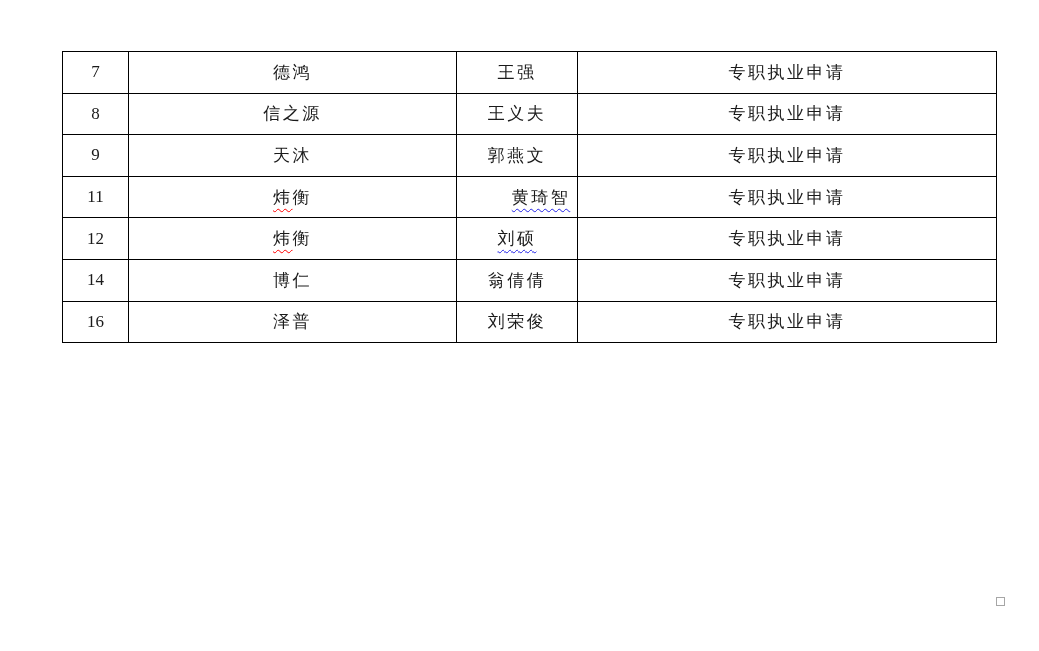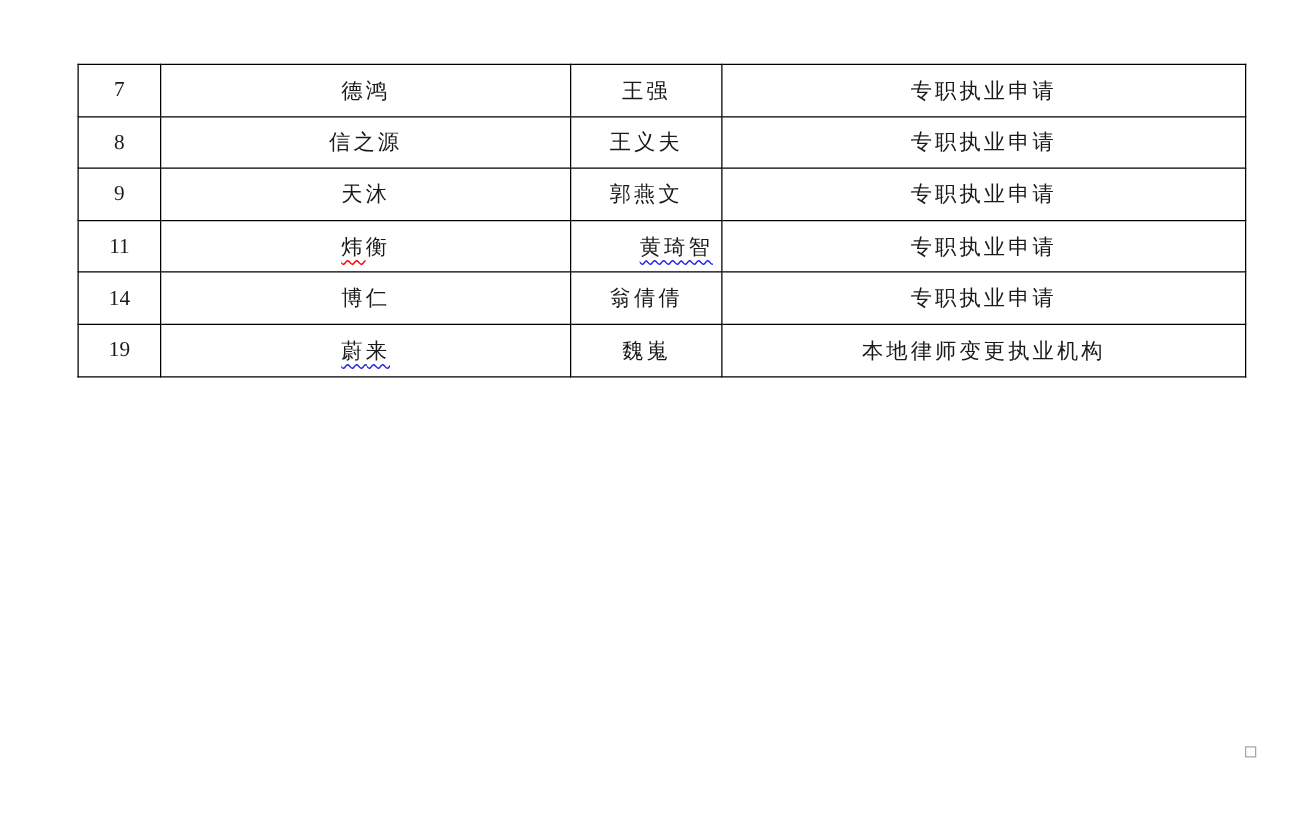--- a/index.html
+++ b/index.html
@@ -79,29 +79,35 @@
           <td class="col-name"><span>郭燕文</span></td>
           <td class="col-type"><span>专职执业申请</span></td>
         </tr>
         <tr>
           <td class="col-num"><span>11</span></td>
           <td class="col-firm"><span class="wavy" style="text-decoration-color: rgb(255, 0, 0);">炜</span><span>衡</span></td>
           <td class="col-name"><span class="wavy" style="text-decoration-color: rgb(35, 35, 230); margin-left: 48px;">黄琦智</span></td>
           <td class="col-type"><span>专职执业申请</span></td>
         </tr>
         <tr>
+          <td class="col-num"><span>12</span></td>
+          <td class="col-firm"><span class="wavy" style="text-decoration-color: rgb(255, 0, 0);">炜</span><span>衡</span></td>
+          <td class="col-name"><span class="wavy" style="text-decoration-color: rgb(35, 35, 230);">刘硕</span></td>
+          <td class="col-type"><span>专职执业申请</span></td>
+        </tr>
+        <tr>
           <td class="col-num"><span>14</span></td>
           <td class="col-firm"><span>博仁</span></td>
           <td class="col-name"><span>翁倩倩</span></td>
           <td class="col-type"><span>专职执业申请</span></td>
         </tr>
         <tr>
-          <td class="col-num"><span>19</span></td>
-          <td class="col-firm"><span class="wavy" style="text-decoration-color: rgb(35, 35, 230);">蔚来</span></td>
-          <td class="col-name"><span>魏嵬</span></td>
-          <td class="col-type"><span>本地律师变更执业机构</span></td>
+          <td class="col-num"><span>16</span></td>
+          <td class="col-firm"><span>泽普</span></td>
+          <td class="col-name"><span>刘荣俊</span></td>
+          <td class="col-type"><span>专职执业申请</span></td>
         </tr>
       </tbody>
   </table>
 
   <div class="resize-handle"></div>
 
 </div>
 
 </body></html>

